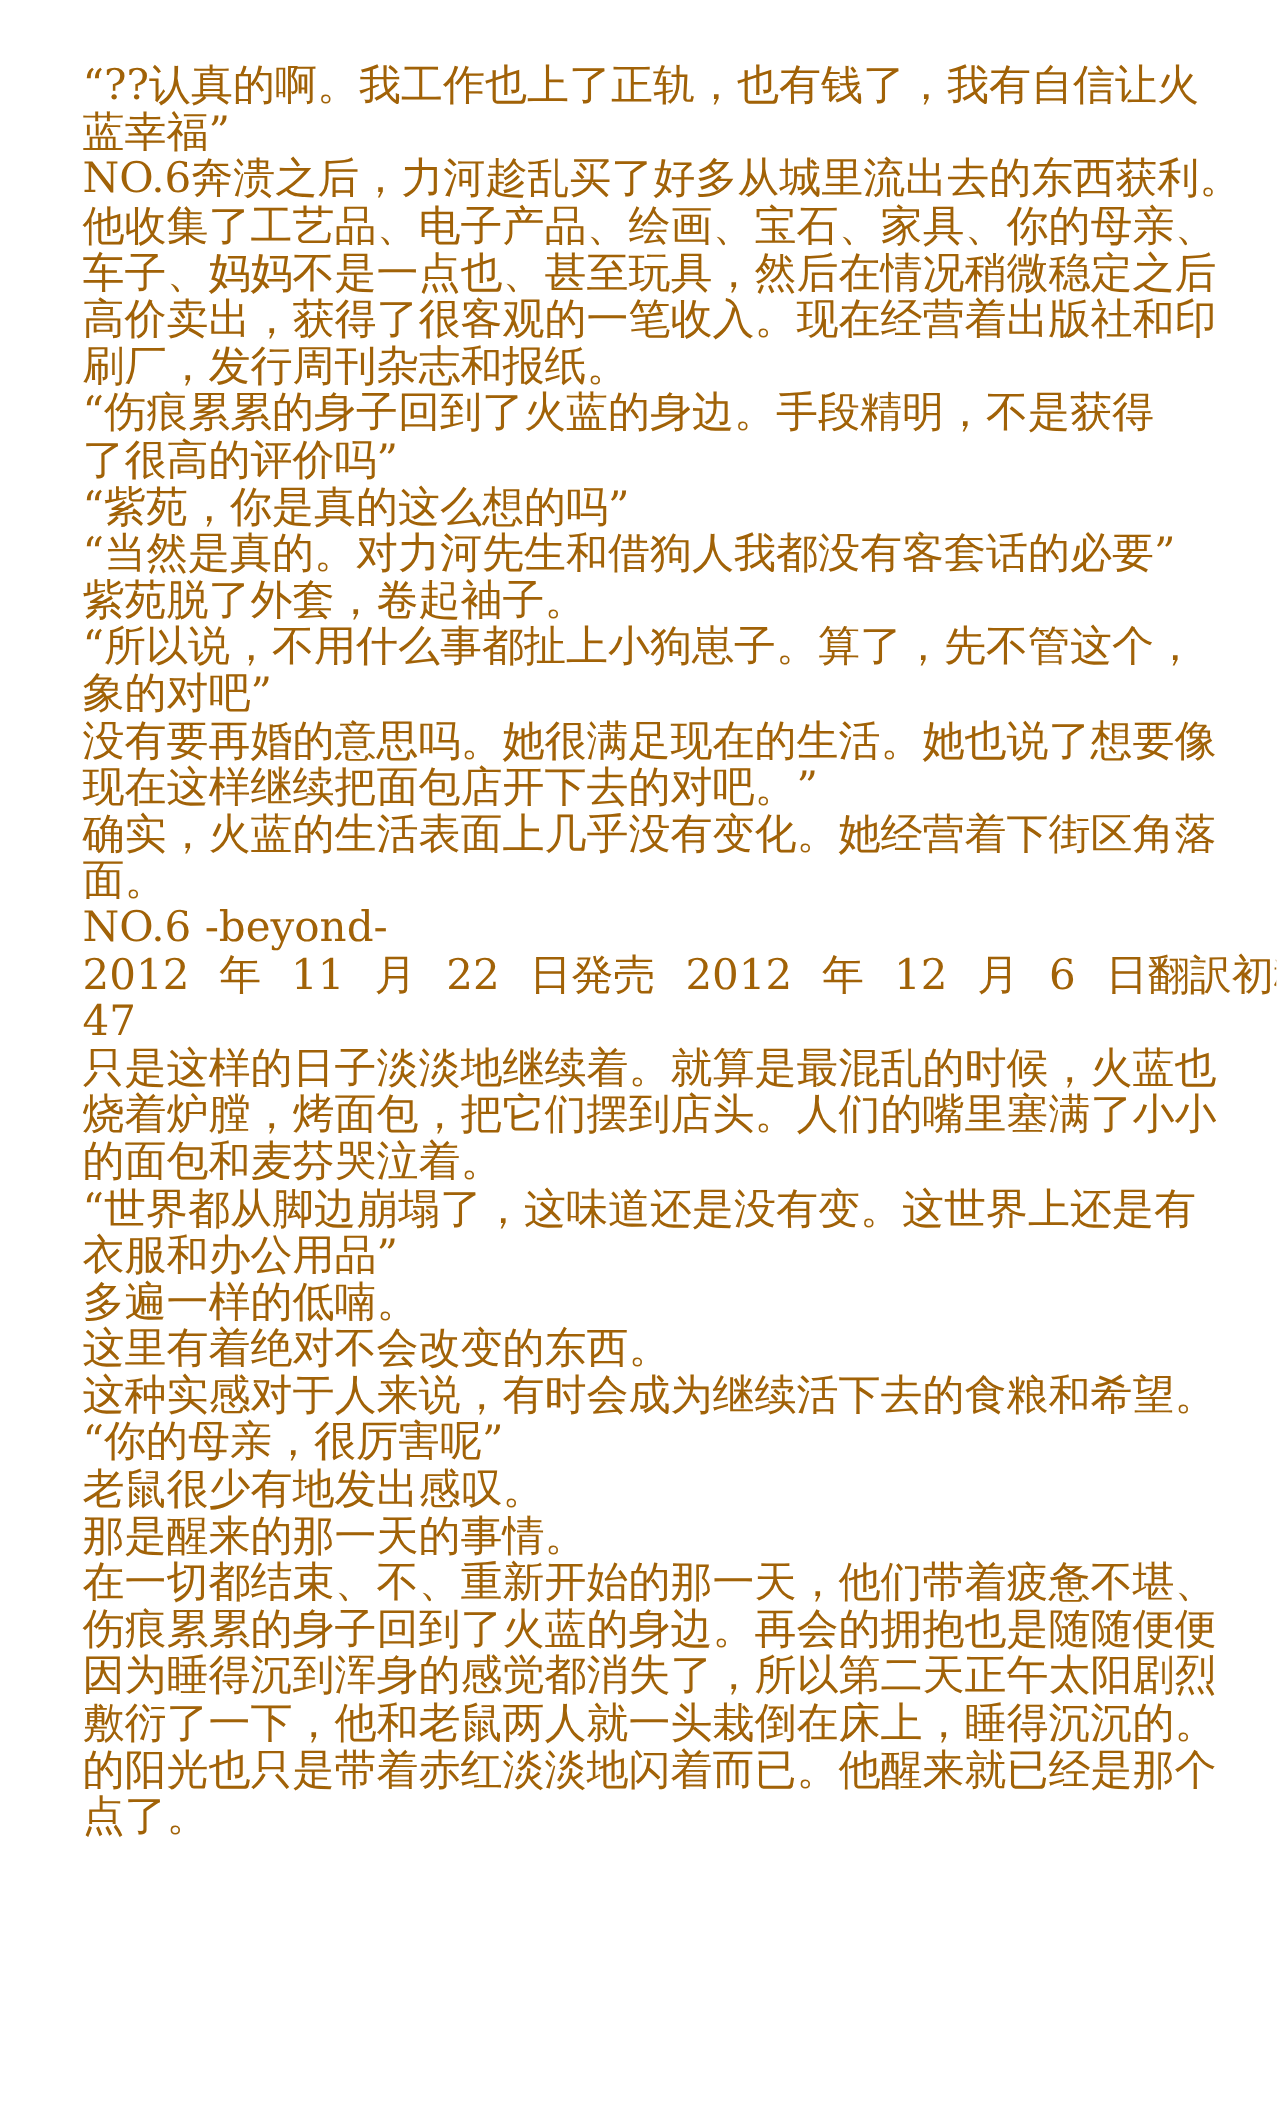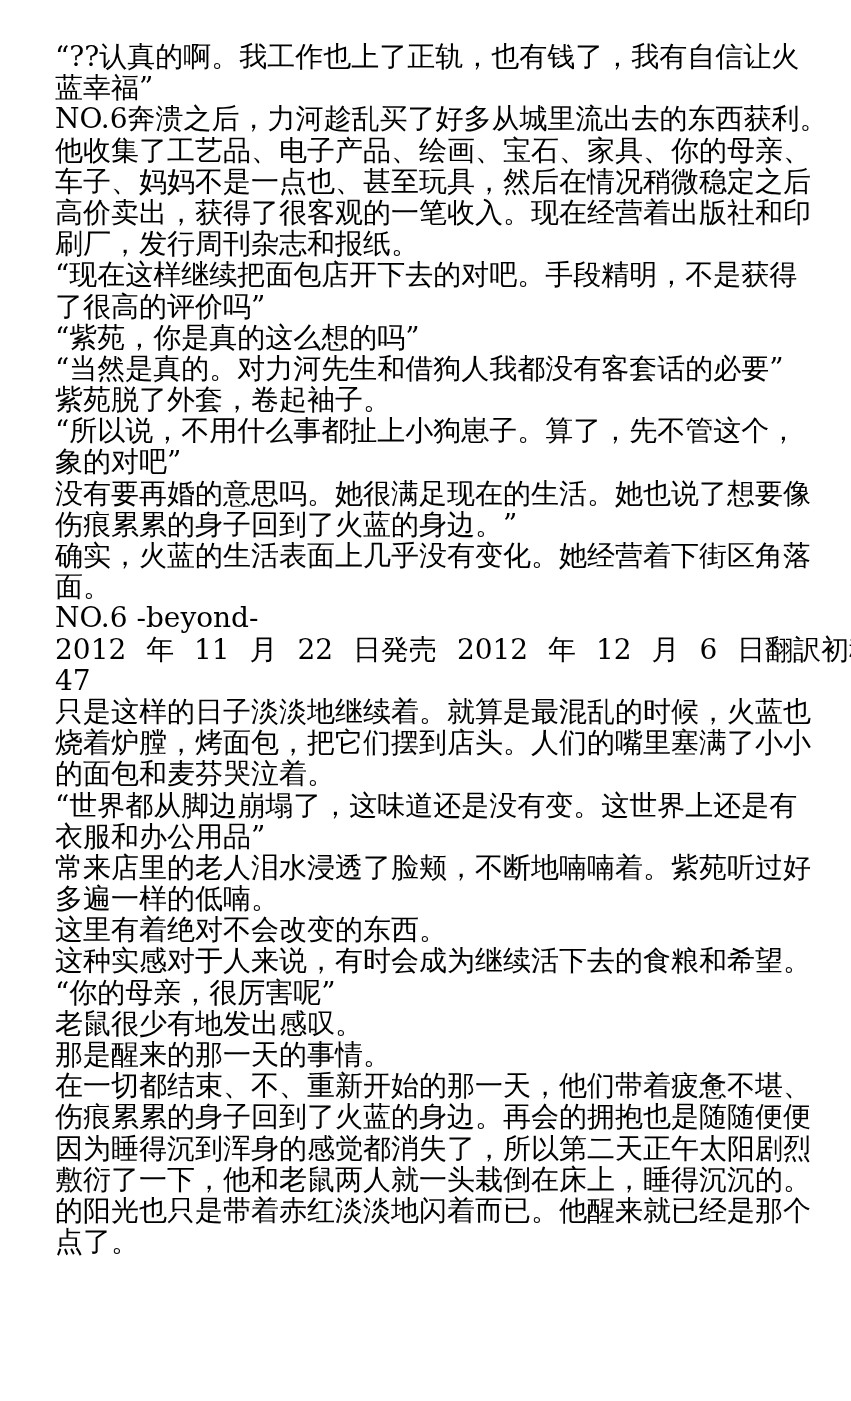--- a/index.html
+++ b/index.html
@@ -5,21 +5,21 @@
   html, body {
     margin: 0;
     padding: 0;
     background: #ffffff;
   }
   .page {
     position: relative;
     width: 851px;
     height: 1401px;
     background: #ffffff;
-    color: #000000;
+    color: #a16207;
     overflow: hidden;
     font-family: "DejaVu Serif", "Liberation Serif", serif;
   }
   .text-block {
     position: absolute;
     left: 55px;
     top: 41px;
     width: 758px;
   }
   .line {
@@ -39,40 +39,39 @@
 
 <div class="page">
   <div class="text-block">
     <div class="line">“??认真的啊。我工作也上了正轨，也有钱了，我有自信让火</div>
     <div class="line">蓝幸福”</div>
     <div class="line">NO.6奔溃之后，力河趁乱买了好多从城里流出去的东西获利。</div>
     <div class="line">他收集了工艺品、电子产品、绘画、宝石、家具、你的母亲、</div>
     <div class="line">车子、妈妈不是一点也、甚至玩具，然后在情况稍微稳定之后</div>
     <div class="line">高价卖出，获得了很客观的一笔收入。现在经营着出版社和印</div>
     <div class="line">刷厂，发行周刊杂志和报纸。</div>
-    <div class="line">“现在这样继续把面包店开下去的对吧。手段精明，不是获得</div>
+    <div class="line">“伤痕累累的身子回到了火蓝的身边。手段精明，不是获得</div>
     <div class="line">了很高的评价吗”</div>
     <div class="line">“紫苑，你是真的这么想的吗”</div>
     <div class="line">“当然是真的。对力河先生和借狗人我都没有客套话的必要”</div>
     <div class="line">紫苑脱了外套，卷起袖子。</div>
     <div class="line">“所以说，不用什么事都扯上小狗崽子。算了，先不管这个，</div>
     <div class="line">象的对吧”</div>
     <div class="line">没有要再婚的意思吗。她很满足现在的生活。她也说了想要像</div>
-    <div class="line">伤痕累累的身子回到了火蓝的身边。”</div>
+    <div class="line">现在这样继续把面包店开下去的对吧。”</div>
     <div class="line">确实，火蓝的生活表面上几乎没有变化。她经营着下街区角落</div>
     <div class="line">面。</div>
     <div class="line">NO.6 -beyond-</div>
     <div class="line date-line">2012 年 11 月 22 日発売 2012 年 12 月 6 日翻訳初稿完稿</div>
     <div class="line">47</div>
     <div class="line">只是这样的日子淡淡地继续着。就算是最混乱的时候，火蓝也</div>
     <div class="line">烧着炉膛，烤面包，把它们摆到店头。人们的嘴里塞满了小小</div>
     <div class="line">的面包和麦芬哭泣着。</div>
     <div class="line">“世界都从脚边崩塌了，这味道还是没有变。这世界上还是有</div>
     <div class="line">衣服和办公用品”</div>
-    <div class="line">常来店里的老人泪水浸透了脸颊，不断地喃喃着。紫苑听过好</div>
     <div class="line">多遍一样的低喃。</div>
     <div class="line">这里有着绝对不会改变的东西。</div>
     <div class="line">这种实感对于人来说，有时会成为继续活下去的食粮和希望。</div>
     <div class="line">“你的母亲，很厉害呢”</div>
     <div class="line">老鼠很少有地发出感叹。</div>
     <div class="line">那是醒来的那一天的事情。</div>
     <div class="line">在一切都结束、不、重新开始的那一天，他们带着疲惫不堪、</div>
     <div class="line">伤痕累累的身子回到了火蓝的身边。再会的拥抱也是随随便便</div>
     <div class="line">因为睡得沉到浑身的感觉都消失了，所以第二天正午太阳剧烈</div>
     <div class="line">敷衍了一下，他和老鼠两人就一头栽倒在床上，睡得沉沉的。</div>

